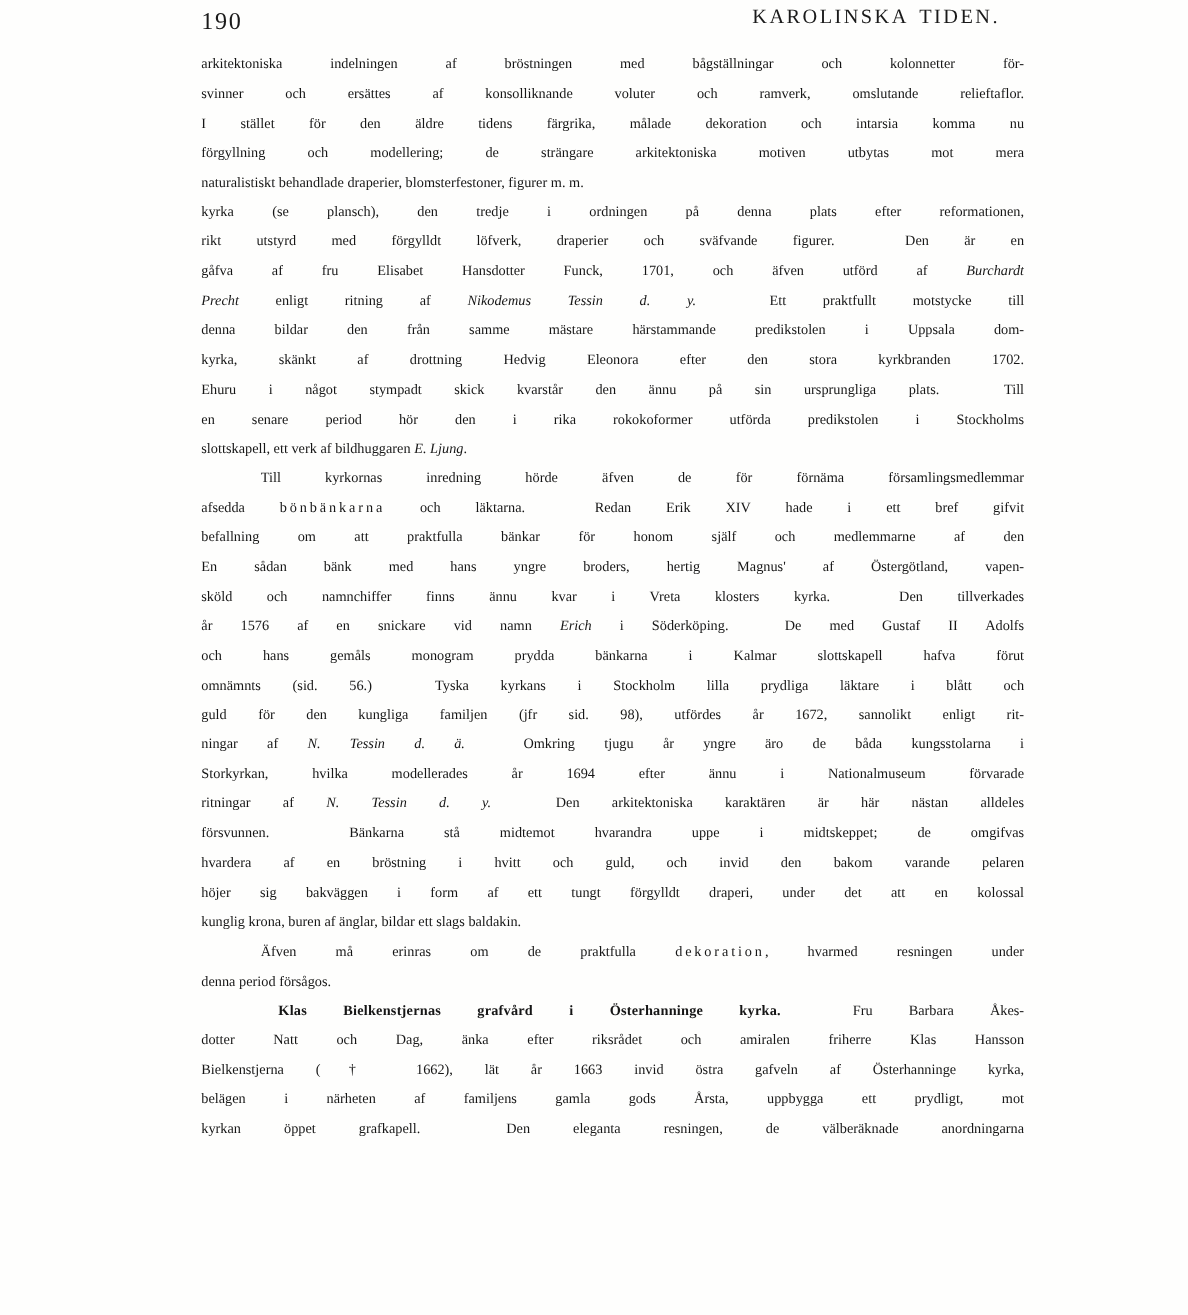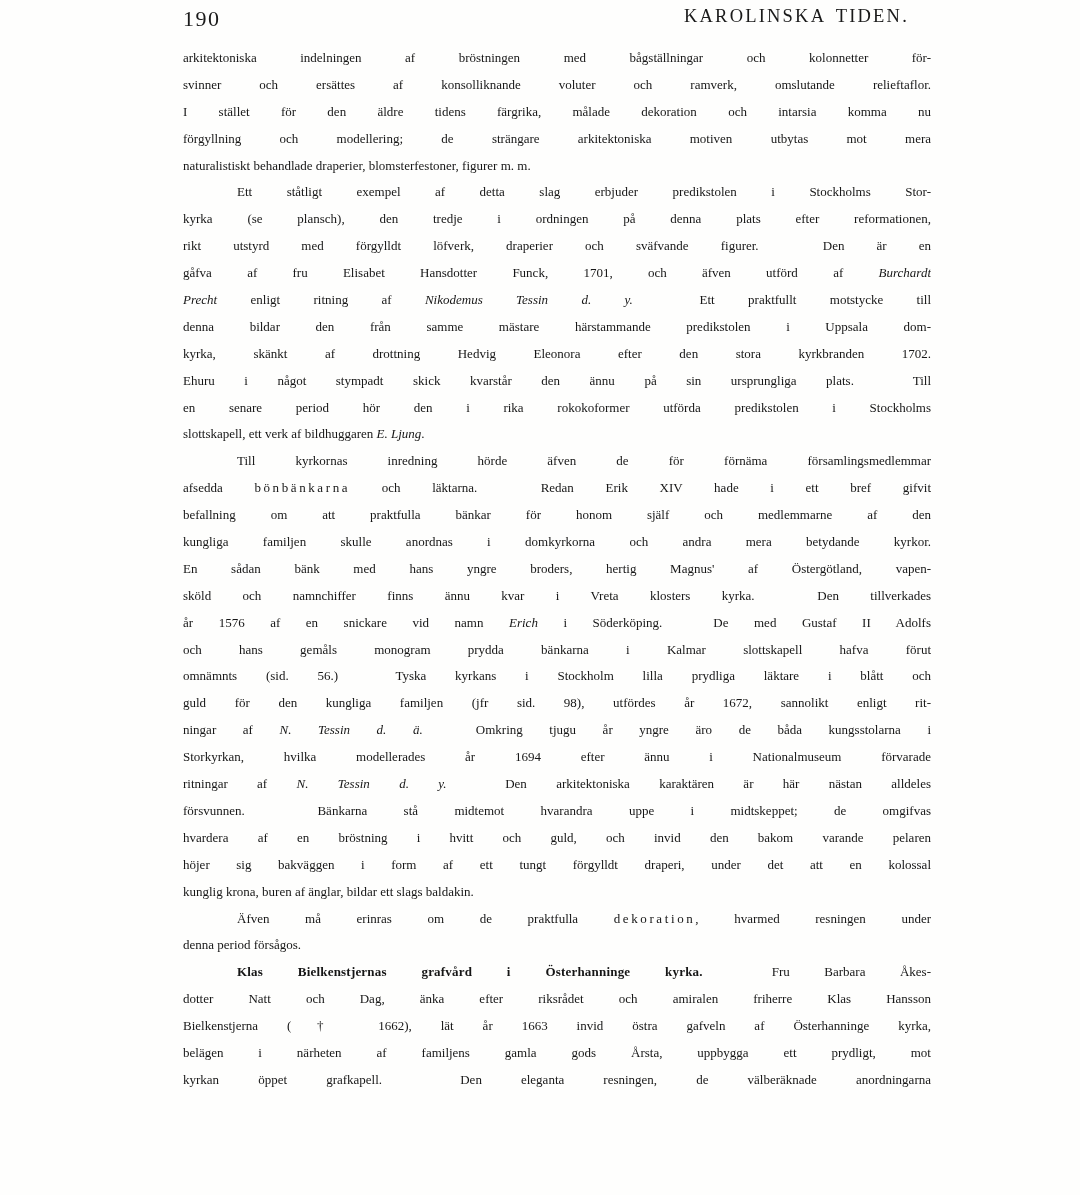--- a/index.html
+++ b/index.html
@@ -55,56 +55,54 @@
     font-size: 13px;
     text-align: justify;
     text-align-last: left;
     text-justify: inter-word;
     overflow: hidden;
     white-space: nowrap;
   }
   .line.j { text-align-last: justify; white-space: normal; }
   .line.indent { text-indent: 54px; }
   .it { font-style: italic; }
-  .bd { font-weight: 700; letter-spacing: 0.2px; }
+  .bd { font-weight: 700; letter-spacing: 0.2px; margin-left: 16px; }
   .spaced { letter-spacing: 2.6px; }
 </style>
 </head>
 <body>
 
 <div class="scan-page">
   <div class="page-header">
     <span class="pagenum">190</span>
     <span class="running-title">KAROLINSKA TIDEN.</span>
   </div>
   <div class="page-body">
       <div class="paragraph">
         <div class="line j"><span class="">arkitektoniska indelningen af bröstningen med bågställningar och kolonnetter för-</span></div>
         <div class="line j"><span class="">svinner och ersättes af konsolliknande voluter och ramverk, omslutande relieftaflor.</span></div>
         <div class="line j"><span class="">I stället för den äldre tidens färgrika, målade dekoration och intarsia komma nu</span></div>
         <div class="line j"><span class="">förgyllning och modellering; de strängare arkitektoniska motiven utbytas mot mera</span></div>
         <div class="line"><span class="">naturalistiskt behandlade draperier, blomsterfestoner, figurer m. m.</span></div>
       </div>
       <div class="paragraph">
-        <div class="line j indent"><span class="">Ett ståtligt exempel af detta slag erbjuder predikstolen i Stockholms Stor-</span></div>
         <div class="line j"><span class="">kyrka (se plansch), den tredje i ordningen på denna plats efter reformationen,</span></div>
         <div class="line j"><span class="">rikt utstyrd med förgylldt löfverk, draperier och sväfvande figurer.&nbsp; Den är en</span></div>
         <div class="line j"><span class="">gåfva af fru Elisabet Hansdotter Funck, 1701, och äfven utförd af </span><span class="it ">Burchardt</span></div>
         <div class="line j"><span class="it ">Precht</span><span class=""> enligt ritning af </span><span class="it ">Nikodemus Tessin d. y.</span><span class="">&nbsp; Ett praktfullt motstycke till</span></div>
         <div class="line j"><span class="">denna bildar den från samme mästare härstammande predikstolen i Uppsala dom-</span></div>
         <div class="line j"><span class="">kyrka, skänkt af drottning Hedvig Eleonora efter den stora kyrkbranden 1702.</span></div>
         <div class="line j"><span class="">Ehuru i något stympadt skick kvarstår den ännu på sin ursprungliga plats.&nbsp; Till</span></div>
         <div class="line j"><span class="">en senare period hör den i rika rokokoformer utförda predikstolen i Stockholms</span></div>
         <div class="line"><span class="">slottskapell, ett verk af bildhuggaren </span><span class="it ">E. Ljung</span><span class="">.</span></div>
       </div>
       <div class="paragraph">
         <div class="line j indent"><span class="">Till kyrkornas inredning hörde äfven de för förnäma församlingsmedlemmar</span></div>
         <div class="line j"><span class="">afsedda </span><span class="spaced">bönbänkarna</span><span class=""> och läktarna.&nbsp; Redan Erik XIV hade i ett bref gifvit</span></div>
         <div class="line j"><span class="">befallning om att praktfulla bänkar för honom själf och medlemmarne af den</span></div>
-        <div class="line j"><span class="">kungliga familjen skulle anordnas i domkyrkorna och andra mera betydande kyrkor.</span></div>
         <div class="line j"><span class="">En sådan bänk med hans yngre broders, hertig Magnus' af Östergötland, vapen-</span></div>
         <div class="line j"><span class="">sköld och namnchiffer finns ännu kvar i Vreta klosters kyrka.&nbsp; Den tillverkades</span></div>
         <div class="line j"><span class="">år 1576 af en snickare vid namn </span><span class="it ">Erich</span><span class=""> i Söderköping.&nbsp; De med Gustaf II Adolfs</span></div>
         <div class="line j"><span class="">och hans gemåls monogram prydda bänkarna i Kalmar slottskapell hafva förut</span></div>
         <div class="line j"><span class="">omnämnts (sid. 56.)&nbsp; Tyska kyrkans i Stockholm lilla prydliga läktare i blått och</span></div>
         <div class="line j"><span class="">guld för den kungliga familjen (jfr sid. 98), utfördes år 1672, sannolikt enligt rit-</span></div>
         <div class="line j"><span class="">ningar af </span><span class="it ">N. Tessin d. ä.</span><span class="">&nbsp; Omkring tjugu år yngre äro de båda kungsstolarna i</span></div>
         <div class="line j"><span class="">Storkyrkan, hvilka modellerades år 1694 efter ännu i Nationalmuseum förvarade</span></div>
         <div class="line j"><span class="">ritningar af </span><span class="it ">N. Tessin d. y.</span><span class="">&nbsp; Den arkitektoniska karaktären är här nästan alldeles</span></div>
         <div class="line j"><span class="">försvunnen.&nbsp; Bänkarna stå midtemot hvarandra uppe i midtskeppet; de omgifvas</span></div>

